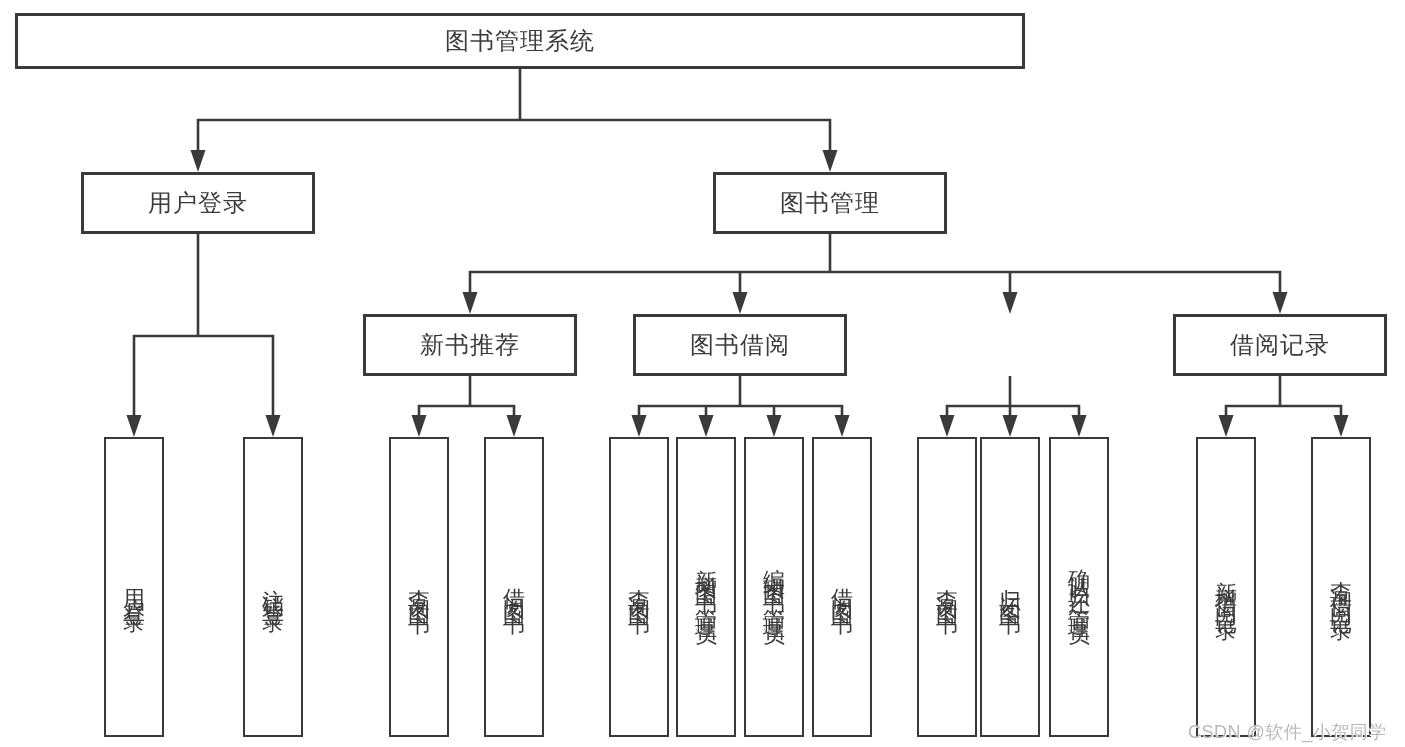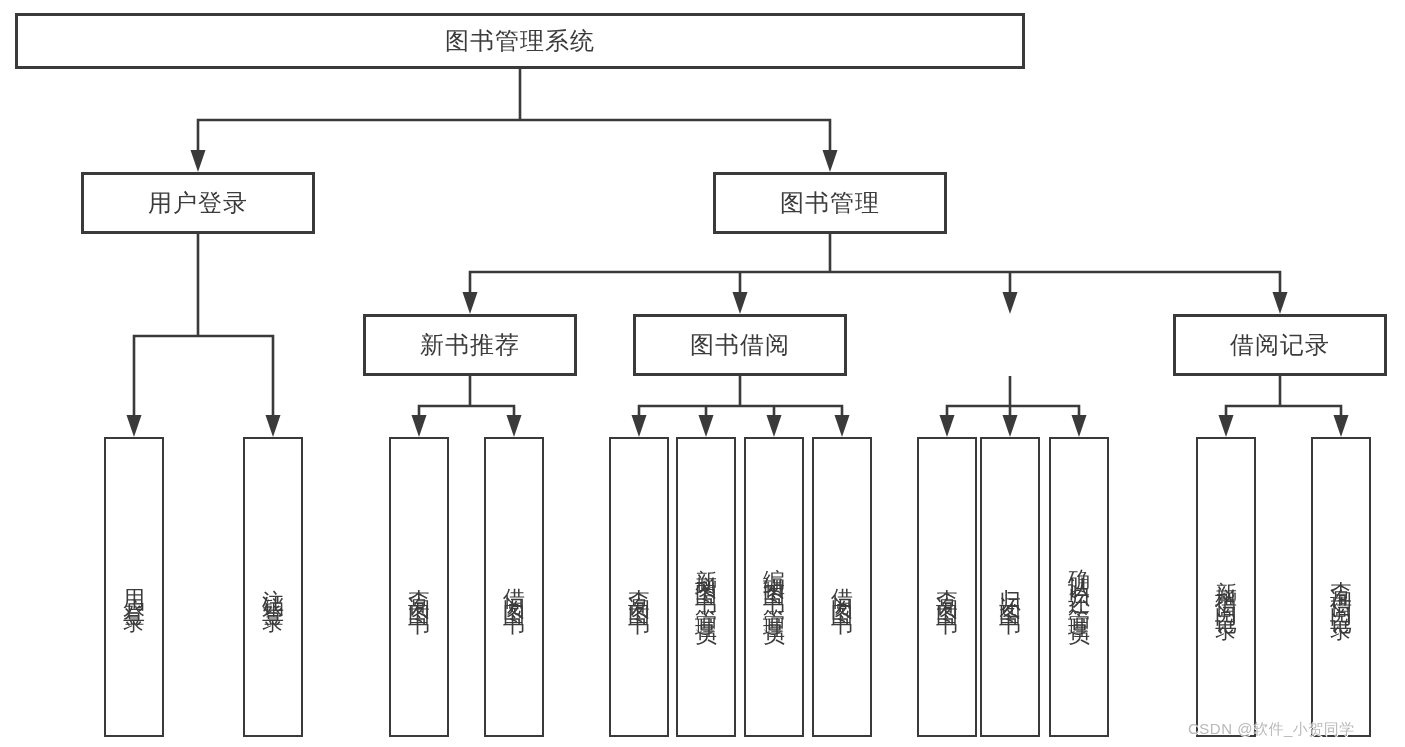--- a/index.html
+++ b/index.html
@@ -31,21 +31,21 @@
     writing-mode:vertical-rl;
     text-orientation:mixed;
     font-size:22px;
     letter-spacing:8px;
     line-height:1;
     color:#3b3b3b;
   }
   .watermark{
     position:absolute;
     left:1188px;top:720px;
-    font-size:15px;
+    font-size:18px;
     color:#b9b9b9;
     text-shadow:1px 1px 0 #ffffff;
     letter-spacing:.5px;
     white-space:nowrap;
   }
 </style>
 </head>
 <body>
 
 <div class="canvas">

